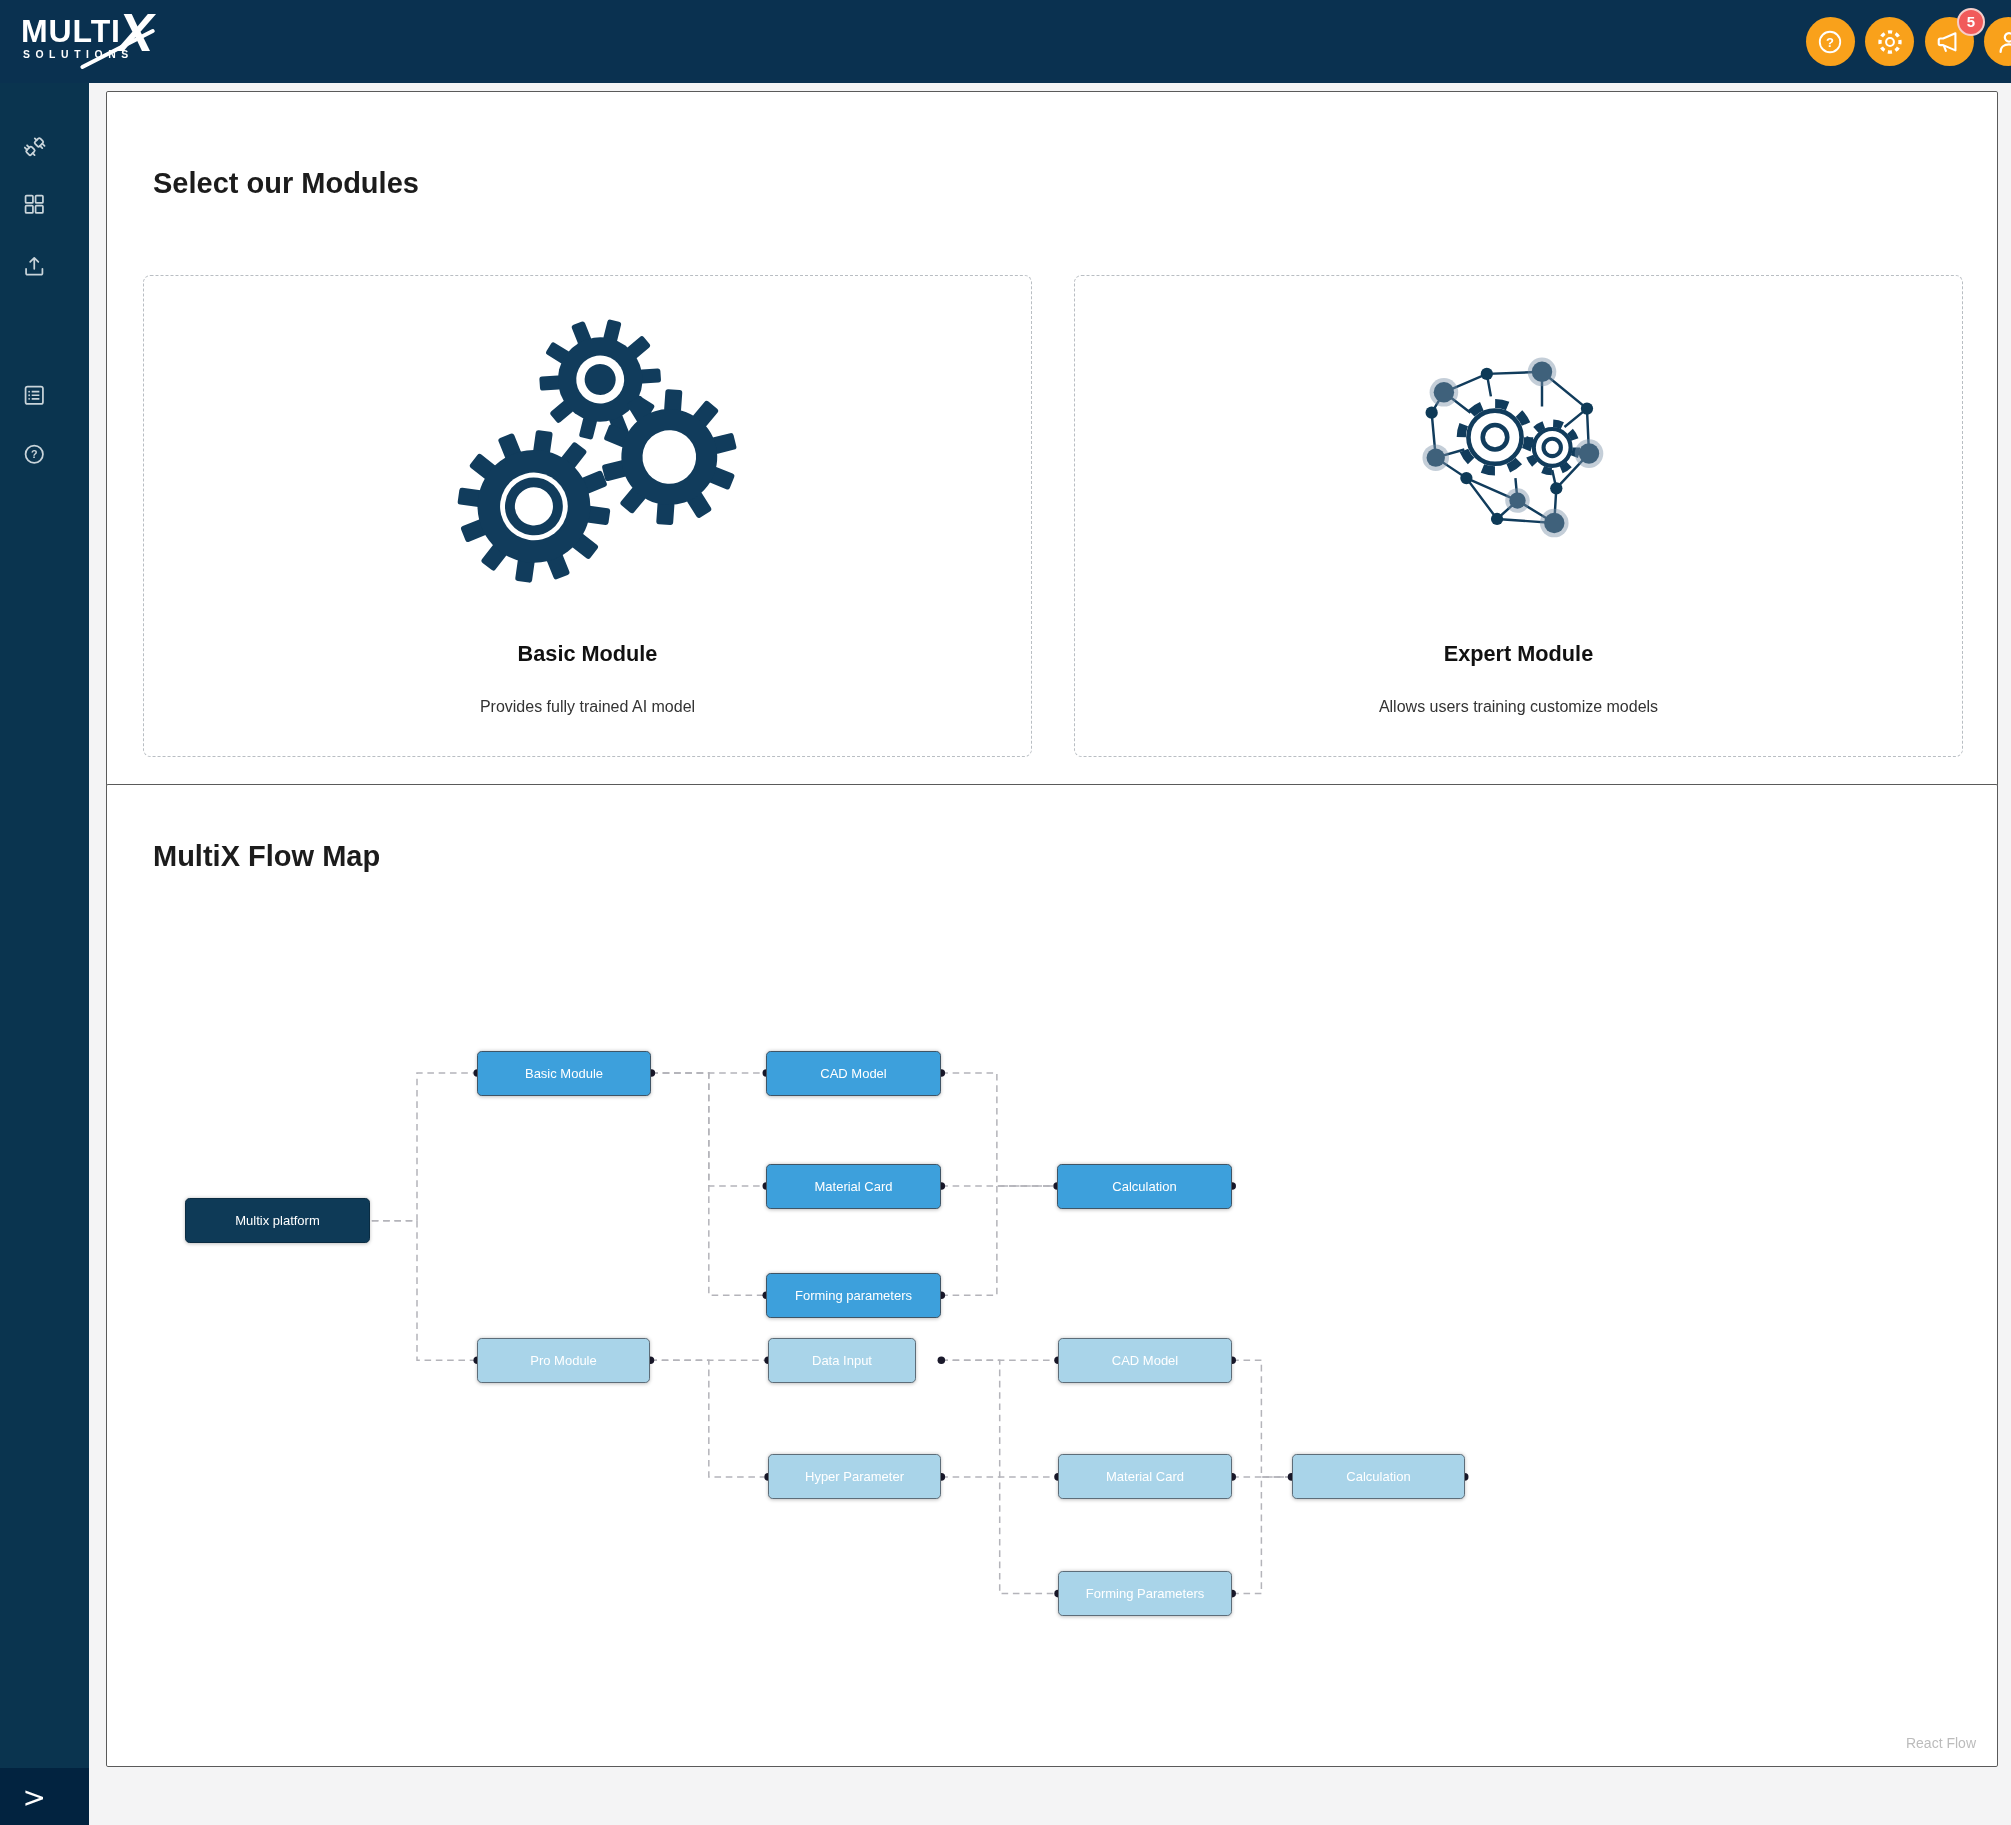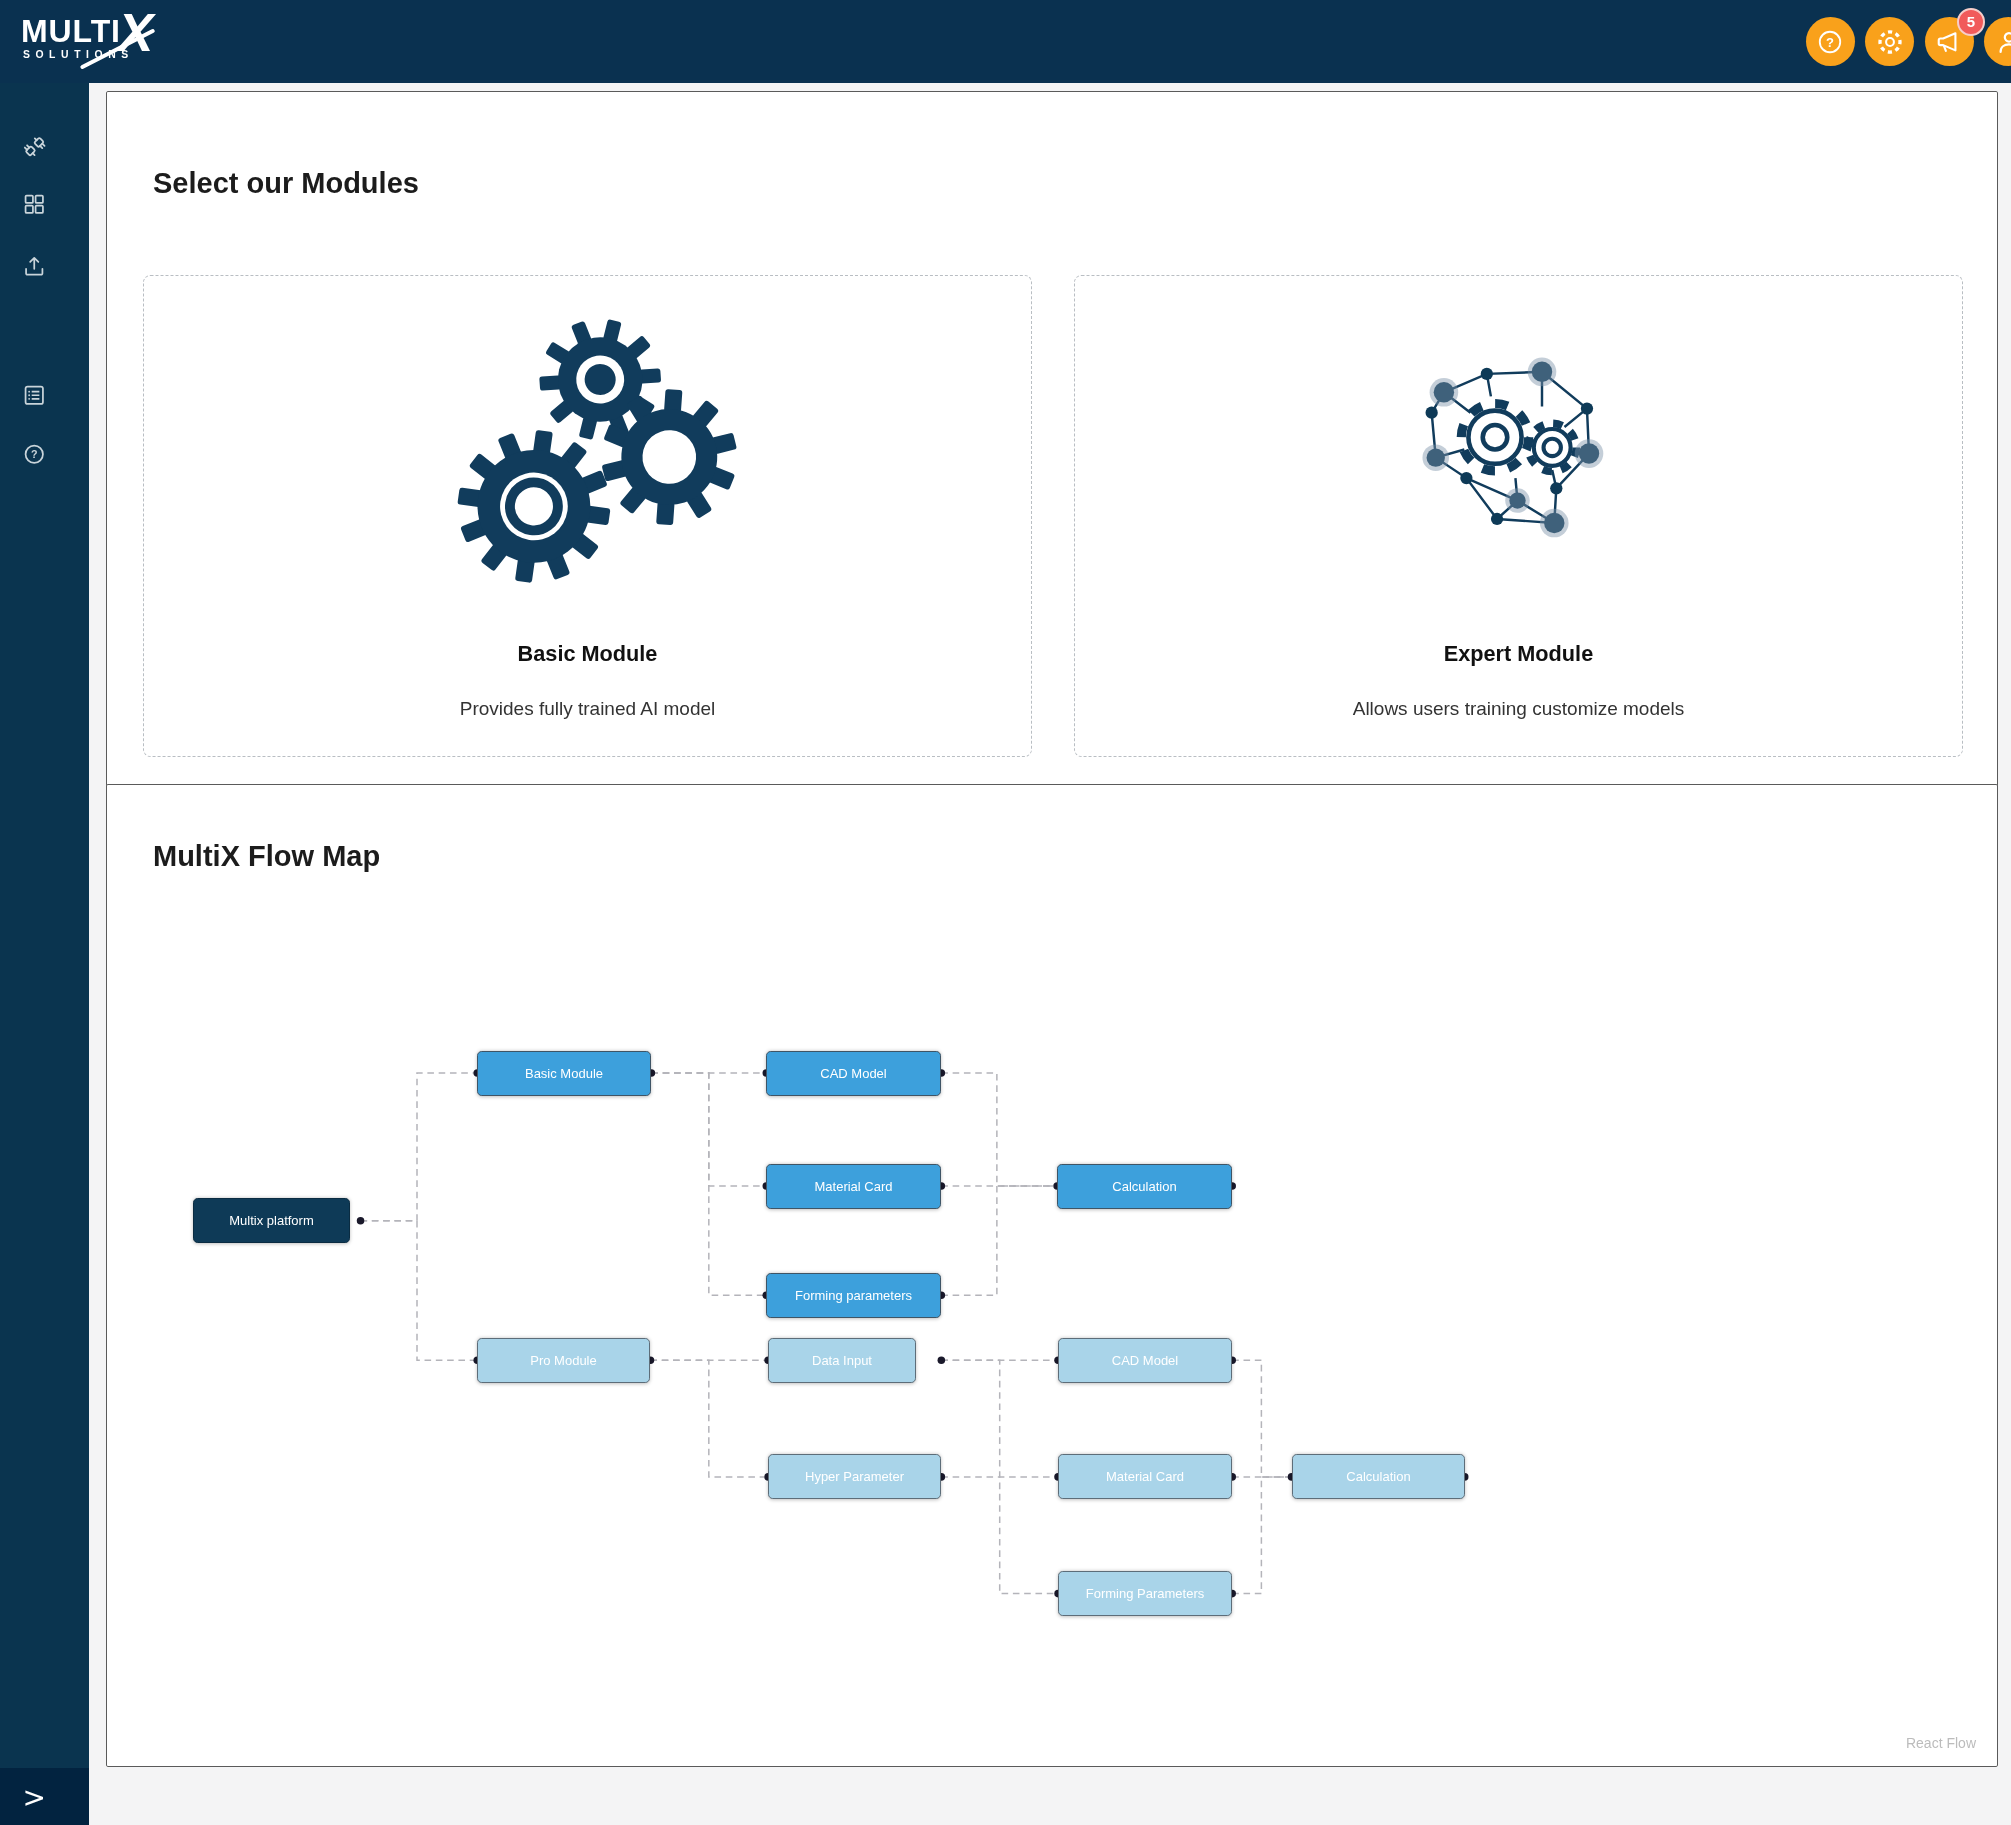--- a/index.html
+++ b/index.html
@@ -42,21 +42,21 @@
   
   .module-card{position:absolute;top:183px;width:889px;height:482px;border:0.9px dashed #b9bec3;
                border-radius:7.5px;background:#fff;cursor:pointer;box-sizing:border-box;}
   .card-basic{left:36px;}
   .card-expert{left:967px;}
   .card-icon{position:absolute;left:0;top:28px;width:100%;height:292px;display:flex;
              align-items:center;justify-content:center;}
   .card-title{position:absolute;left:0;top:365px;width:100%;text-align:center;
               font-size:21.7px;font-weight:700;color:#111;}
   .card-desc{position:absolute;left:0;top:422px;width:100%;text-align:center;
-             font-size:19px;color:#333;}
+             font-size:16px;color:#333;}
 
   
   .flow-canvas{position:absolute;left:0;top:0;width:100%;height:100%;}
   #edges-svg{position:absolute;left:0;top:0;}
   .edge{fill:none;stroke:#b4b4ba;stroke-width:1.6;stroke-dasharray:7 5;}
   .handle{fill:#1a192b;stroke:none;}
   .flow-node{position:absolute;border-radius:4.7px;display:flex;align-items:center;justify-content:center;
              font-size:13px;color:#fff;cursor:pointer;box-sizing:border-box;
              box-shadow:0 0.9px 3.8px rgba(0,0,0,.25);}
   .node-dark {background:#0e3a57;border:0.9px solid #0a2c42;}
@@ -385,21 +385,21 @@
           <circle cx="886" cy="735" r="4" class="handle"></circle>
           <circle cx="1010" cy="611" r="4" class="handle"></circle>
           <circle cx="1195" cy="611" r="4" class="handle"></circle>
           <circle cx="1010" cy="735" r="4" class="handle"></circle>
           <circle cx="1195" cy="735" r="4" class="handle"></circle>
           <circle cx="1010" cy="859" r="4" class="handle"></circle>
           <circle cx="1195" cy="859" r="4" class="handle"></circle>
           <circle cx="1258" cy="735" r="4" class="handle"></circle>
           <circle cx="1442" cy="735" r="4" class="handle"></circle>
         </svg>
-    <div class="flow-node node-dark" style="left: 78px; top: 413px; width: 157px; height: 45px; margin-left: 8px;">Multix platform</div>
+    <div class="flow-node node-dark" style="left: 78px; top: 413px; width: 185px; height: 45px;">Multix platform</div>
         <div class="flow-node node-blue" style="left: 370px; top: 266px; width: 174px; height: 45px;">Basic Module</div>
         <div class="flow-node node-blue" style="left: 659px; top: 266px; width: 175px; height: 45px;">CAD Model</div>
         <div class="flow-node node-blue" style="left: 659px; top: 379px; width: 175px; height: 45px;">Material Card</div>
         <div class="flow-node node-blue" style="left: 659px; top: 488px; width: 175px; height: 45px;">Forming parameters</div>
         <div class="flow-node node-blue" style="left: 950px; top: 379px; width: 175px; height: 45px;">Calculation</div>
         <div class="flow-node node-light" style="left: 370px; top: 553px; width: 173px; height: 45px;">Pro Module</div>
         <div class="flow-node node-light" style="left: 661px; top: 553px; width: 148px; height: 45px;">Data Input</div>
         <div class="flow-node node-light" style="left: 661px; top: 669px; width: 173px; height: 45px;">Hyper Parameter</div>
         <div class="flow-node node-light" style="left: 951px; top: 553px; width: 174px; height: 45px;">CAD Model</div>
         <div class="flow-node node-light" style="left: 951px; top: 669px; width: 174px; height: 45px;">Material Card</div>

